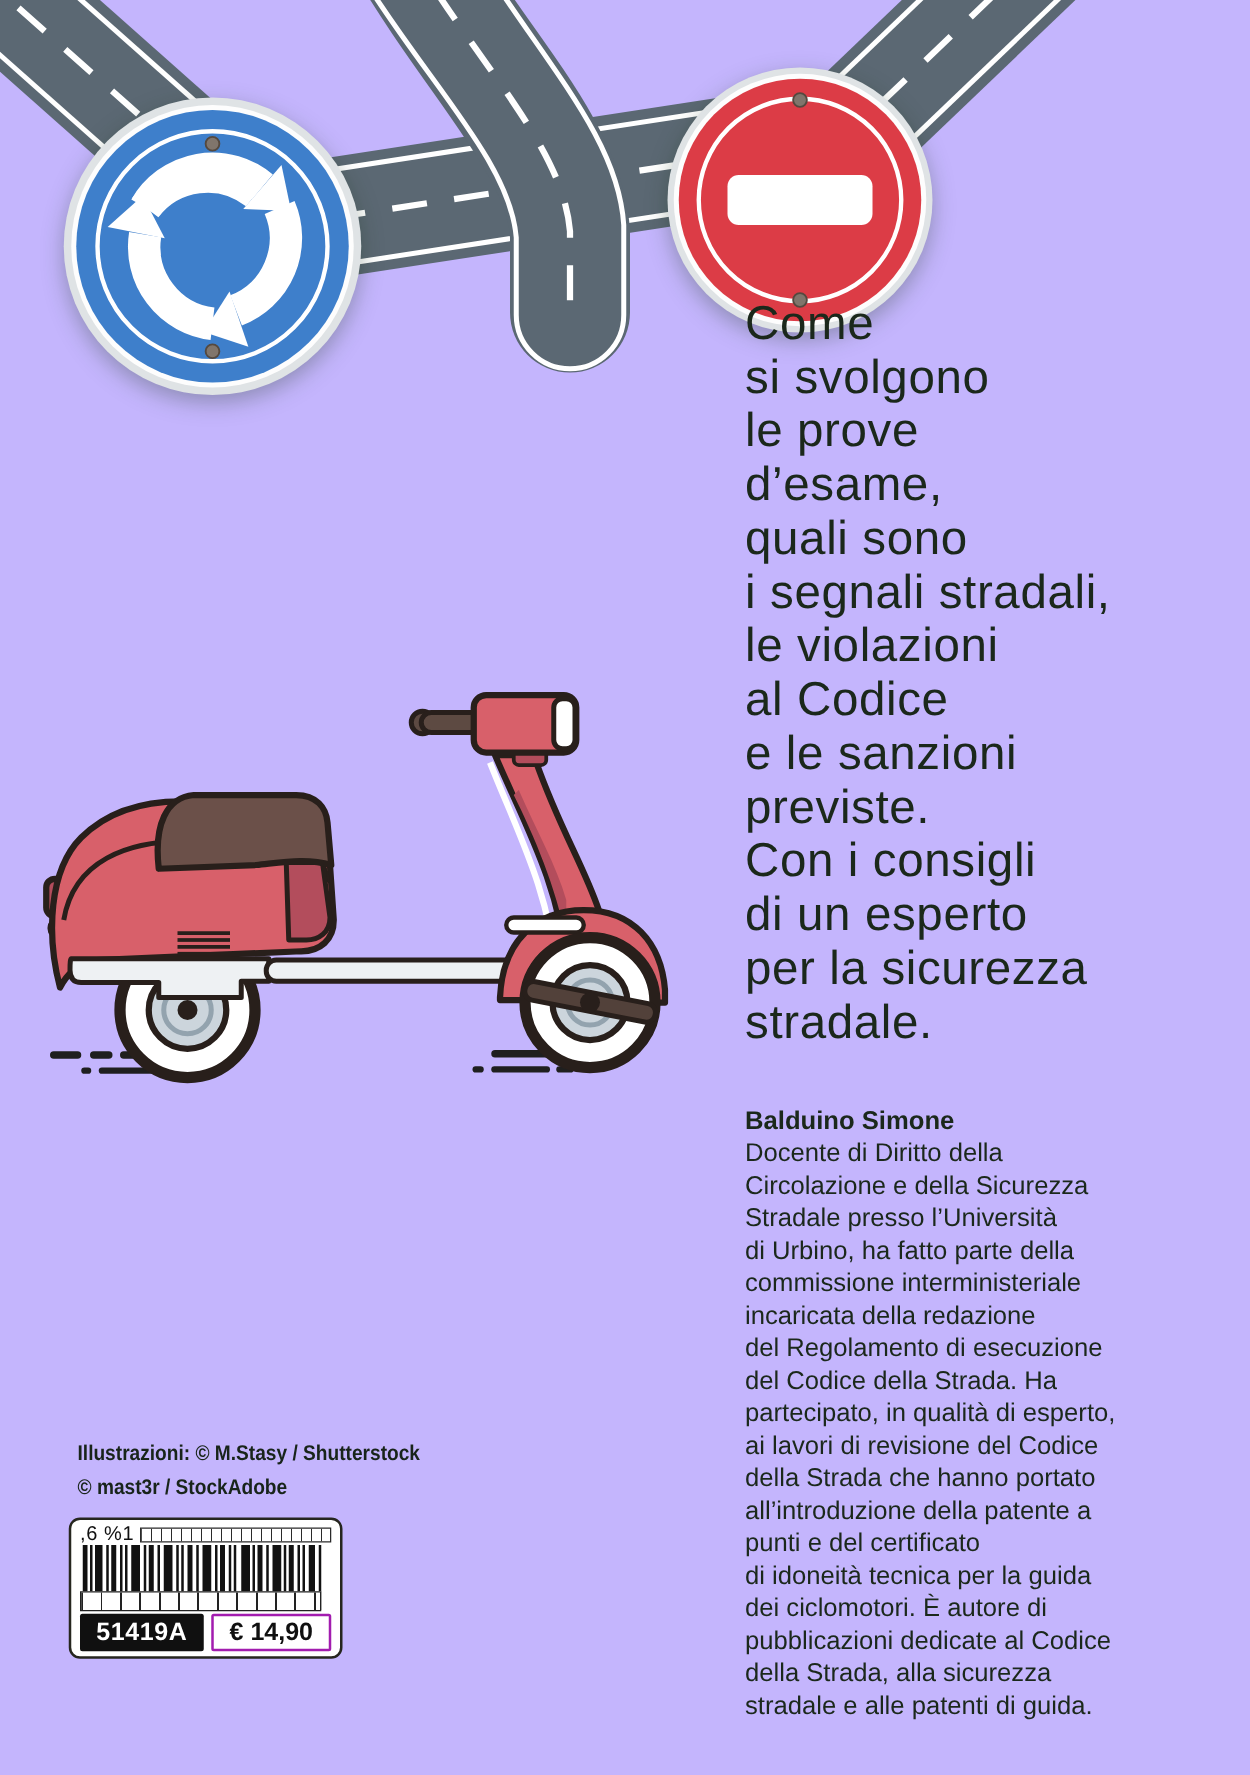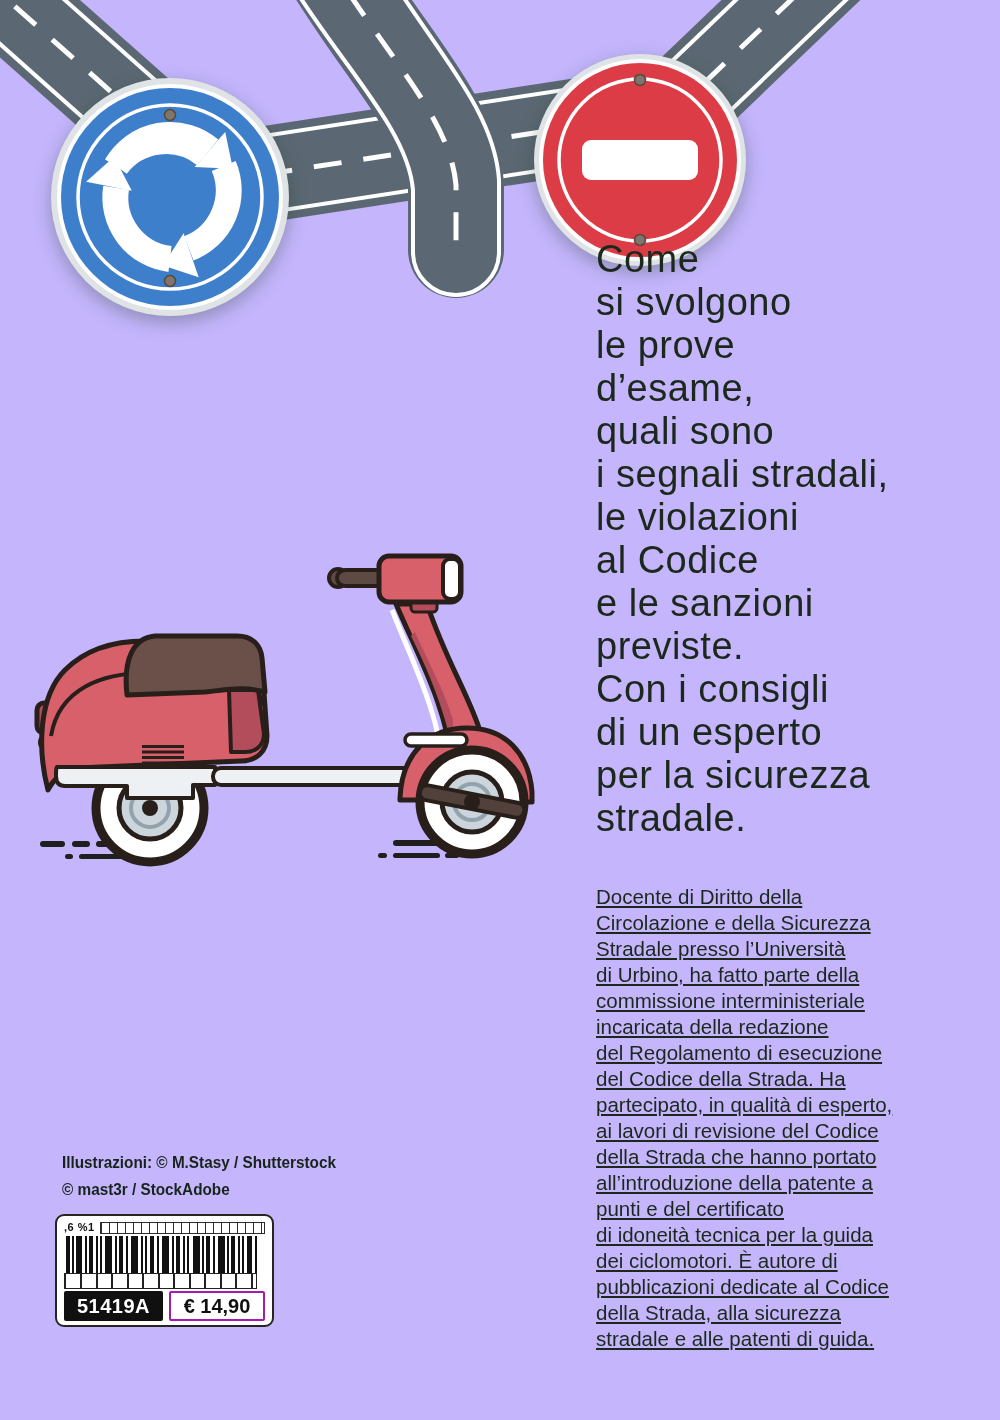--- a/index.html
+++ b/index.html
@@ -26,37 +26,37 @@
   .blurb{
     position:absolute;left:596px;top:238px;width:380px;
     font-size:38px;line-height:43px;letter-spacing:.5px;
     color:#1b281b;white-space:pre-line;
   }
   .bio{
     position:absolute;left:596px;top:884px;width:340px;
     font-size:20.5px;line-height:26px;color:#1b281b;
   }
   .bio .bio-name{font-weight:bold;}
-  .bio .bio-text{white-space:pre-line;text-decoration:underline;}
+  .bio .bio-text{white-space:pre-line;}
   .credits{
     position:absolute;left:62px;top:1149px;width:300px;
     font-size:17px;font-weight:bold;line-height:27px;color:#18241a;
     transform:scaleX(.9);transform-origin:left top;
     white-space:nowrap;
   }
 
   
   .barcode-label{
     position:absolute;left:55px;top:1214px;width:219px;height:113px;
     background:#fff;border:2px solid #26261f;border-radius:9px;
     box-sizing:border-box;padding:5px 7px 4px 7px;
     display:flex;flex-direction:column;
   }
   .bc-row1{display:flex;align-items:center;height:13px;flex:0 0 auto;}
-  .bc-toptext{font-size:11px;font-weight:bold;color:#111;letter-spacing:.5px;line-height:11px;}
+  .bc-toptext{font-size:16px;font-weight:normal;color:#111;letter-spacing:.5px;line-height:11px;}
   .bc-topsquares{
     flex:1;height:10px;margin-left:5px;
     border:1px solid #2a2a2a;
     background:repeating-linear-gradient(90deg,#2a2a2a 0 1px,transparent 1px 8px);
   }
   .bc-bars{flex:1;position:relative;margin-top:2px;}
   .bc-bars svg{position:absolute;left:2px;top:0;width:196px;height:100%;}
   .bc-botsquares{
     position:absolute;left:0;right:8px;bottom:-1px;height:14px;
     background-color:#fff;
@@ -225,20 +225,21 @@
 le violazioni
 al Codice
 e le sanzioni
 previste.
 Con i consigli
 di un esperto
 per la sicurezza
 stradale.</div>
 
   <div class="bio">
+    <div class="bio-name">Balduino Simone</div>
     <div class="bio-text">Docente di Diritto della
 Circolazione e della Sicurezza
 Stradale presso l’Università
 di Urbino, ha fatto parte della
 commissione interministeriale
 incaricata della redazione
 del Regolamento di esecuzione
 del Codice della Strada. Ha
 partecipato, in qualità di esperto,
 ai lavori di revisione del Codice

